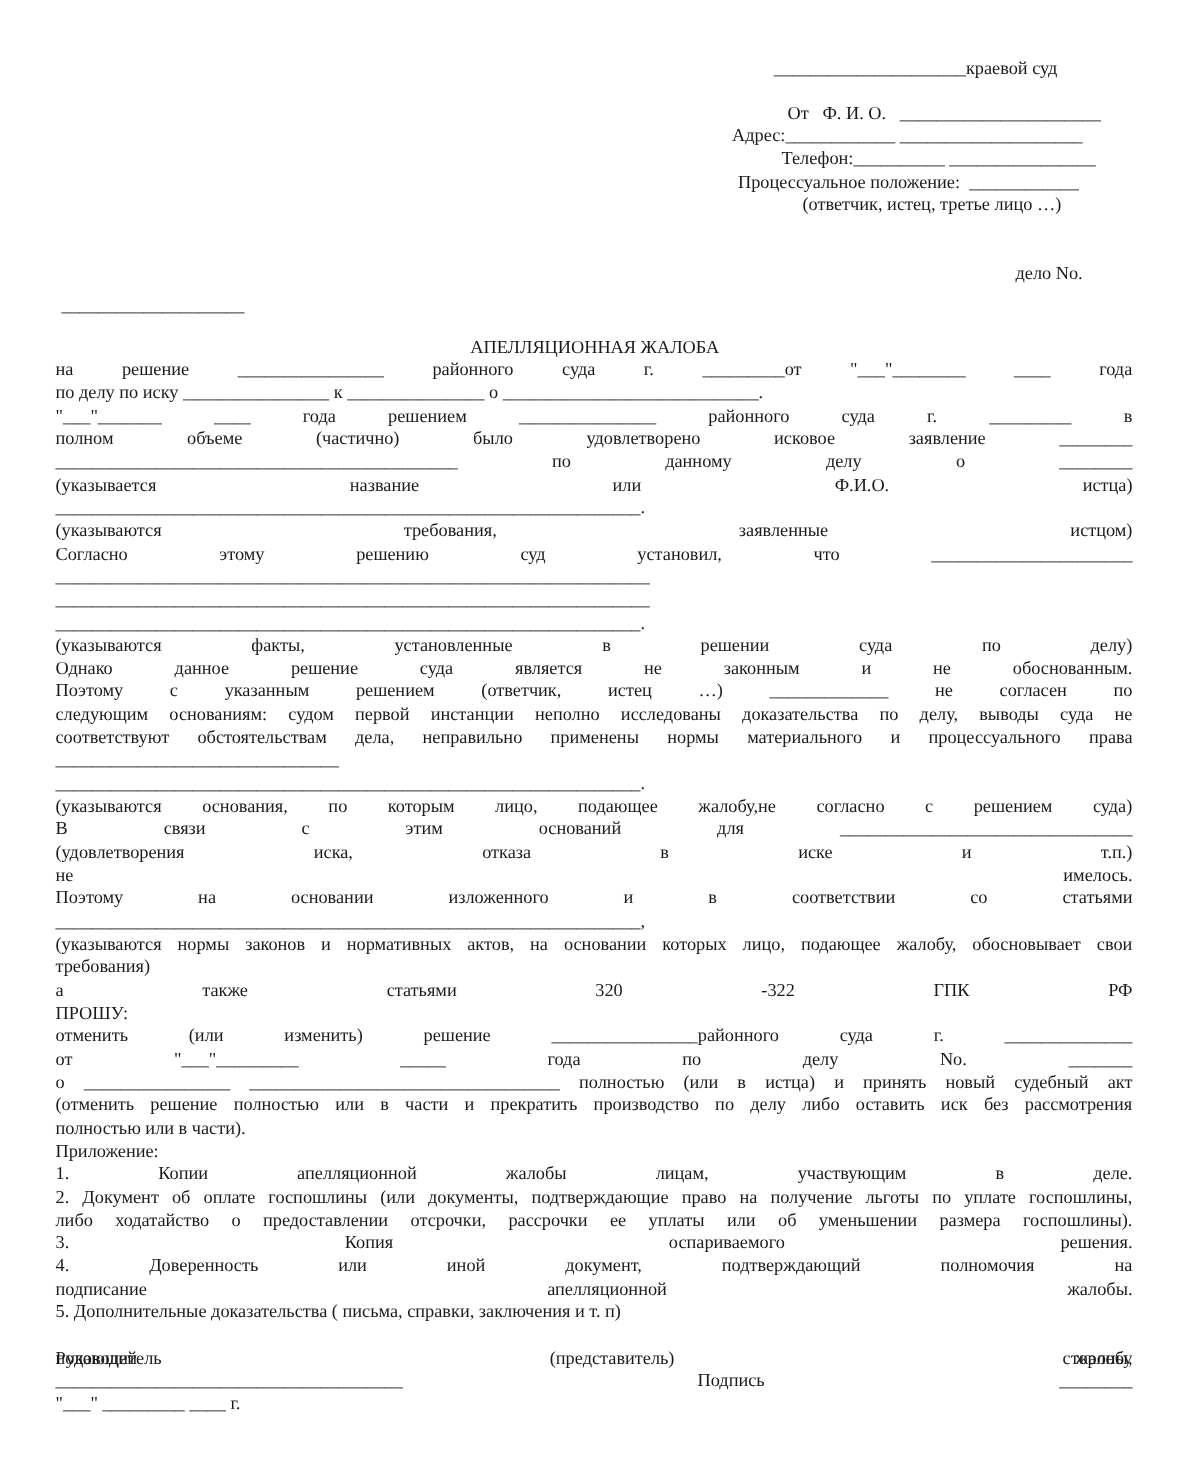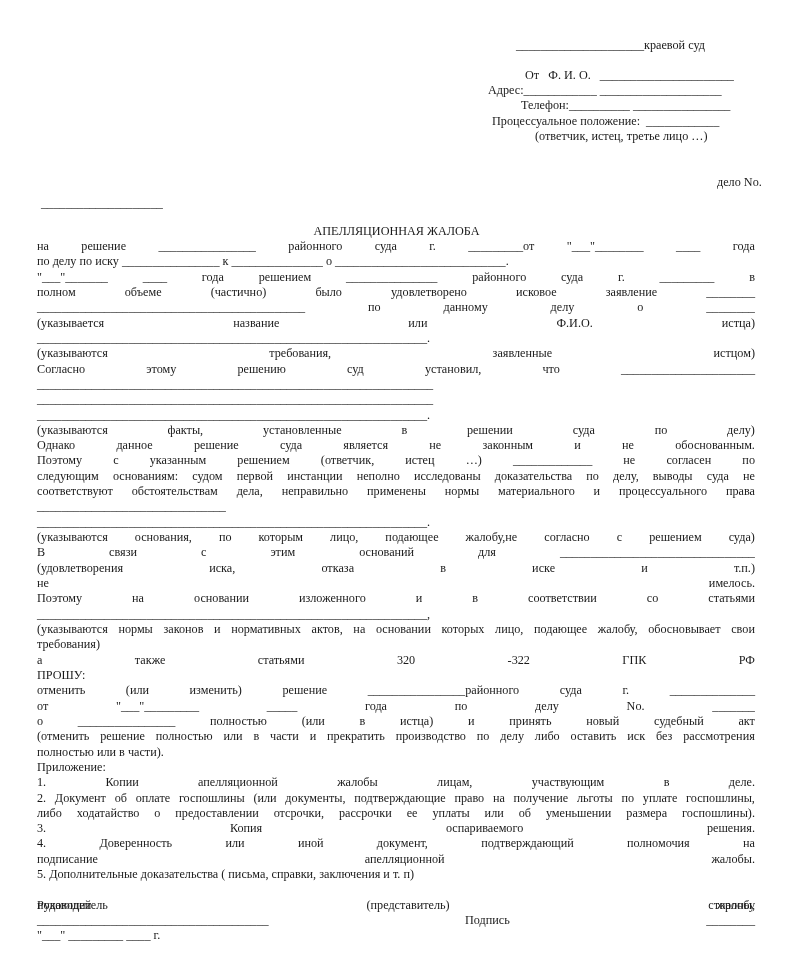--- a/index.html
+++ b/index.html
@@ -19,21 +19,21 @@
 </style>
 </head>
 <body>
 
 <div class="abs" style="left:516px;top:38px;">_____________________краевой суд</div>
 <div class="abs" style="left:525px;top:68px;">От   Ф. И. О.   ______________________</div>
 <div class="abs" style="left:488px;top:83px;">Адрес:____________ ____________________</div>
 <div class="abs" style="left:521px;top:98px;">Телефон:__________ ________________</div>
 <div class="abs" style="left:492px;top:114px;">Процессуальное положение:  ____________</div>
 <div class="abs" style="left:535px;top:129px;">(ответчик, истец, третье лицо …)</div>
-<div class="abs" style="left:677px;top:175px;margin-left:40px;">дело No.</div>
+<div class="abs" style="left:677px;top:175px;">дело No.</div>
 <div class="abs" style="left:41px;top:196px;">____________________</div>
 
 <div class="title">АПЕЛЛЯЦИОННАЯ ЖАЛОБА</div>
 
 <div id="body-lines">
     <div class="line" style="top: 239px;"><span>на</span><span>решение</span><span>________________</span><span>районного</span><span>суда</span><span>г.</span><span>_________от</span><span>"___"________</span><span>____</span><span>года</span></div>
     <div class="plain" style="top: 254.32px;">по делу по иску ________________ к _______________ о ____________________________.</div>
     <div class="line" style="top: 269.64px;"><span>"___"_______</span><span>____</span><span>года</span><span>решением</span><span>_______________</span><span>районного</span><span>суда</span><span>г.</span><span>_________</span><span>в</span></div>
     <div class="line" style="top: 284.96px;"><span>полном</span><span>объеме</span><span>(частично)</span><span>было</span><span>удовлетворено</span><span>исковое</span><span>заявление</span><span>________</span></div>
     <div class="line" style="top: 300.28px;"><span>____________________________________________</span><span>по</span><span>данному</span><span>делу</span><span>о</span><span>________</span></div>
@@ -56,21 +56,21 @@
     <div class="line" style="top: 560.72px;"><span>(удовлетворения</span><span>иска,</span><span>отказа</span><span>в</span><span>иске</span><span>и</span><span>т.п.)</span></div>
     <div class="line" style="top: 576.04px;"><span>не</span><span>имелось.</span></div>
     <div class="line" style="top: 591.36px;"><span>Поэтому</span><span>на</span><span>основании</span><span>изложенного</span><span>и</span><span>в</span><span>соответствии</span><span>со</span><span>статьями</span></div>
     <div class="plain" style="top: 606.68px; font-style: italic;">________________________________________________________________,</div>
     <div class="line" style="top: 622px;"><span>(указываются</span><span>нормы</span><span>законов</span><span>и</span><span>нормативных</span><span>актов,</span><span>на</span><span>основании</span><span>которых</span><span>лицо,</span><span>подающее</span><span>жалобу,</span><span>обосновывает</span><span>свои</span></div>
     <div class="plain" style="top: 637.32px;">требования)</div>
     <div class="line" style="top: 652.64px;"><span>а</span><span>также</span><span>статьями</span><span>320</span><span>-322</span><span>ГПК</span><span>РФ</span></div>
     <div class="plain" style="top: 667.96px;">ПРОШУ:</div>
     <div class="line" style="top: 683.28px;"><span>отменить</span><span>(или</span><span>изменить)</span><span>решение</span><span>________________районного</span><span>суда</span><span>г.</span><span>______________</span></div>
     <div class="line" style="top: 698.6px;"><span>от</span><span>"___"_________</span><span>_____</span><span>года</span><span>по</span><span>делу</span><span>No.</span><span>_______</span></div>
-    <div class="line" style="top: 713.92px;"><span>о</span><span>________________</span><span>полностью</span><span>(или</span><span>в</span><span>истца)</span><span>и</span><span>принять</span><span>новый</span><span>судебный</span><span>акт</span></div>
+    <div class="line" style="top: 713.92px;"><span>о</span><span>________________</span><span>__________________________________</span><span>полностью</span><span>(или</span><span>в</span><span>истца)</span><span>и</span><span>принять</span><span>новый</span><span>судебный</span><span>акт</span></div>
     <div class="line" style="top: 729.24px; text-align: right;"><span>(отменить</span><span>решение</span><span>полностью</span><span>или</span><span>в</span><span>части</span><span>и</span><span>прекратить</span><span>производство</span><span>по</span><span>делу</span><span>либо</span><span>оставить</span><span>иск</span><span>без</span><span>рассмотрения</span></div>
     <div class="plain" style="top: 744.56px;">полностью или в части).</div>
     <div class="plain" style="top: 759.88px;">Приложение:</div>
     <div class="line" style="top: 775.2px;"><span>1.</span><span>Копии</span><span>апелляционной</span><span>жалобы</span><span>лицам,</span><span>участвующим</span><span>в</span><span>деле.</span></div>
     <div class="line" style="top: 790.52px;"><span>2.</span><span>Документ</span><span>об</span><span>оплате</span><span>госпошлины</span><span>(или</span><span>документы,</span><span>подтверждающие</span><span>право</span><span>на</span><span>получение</span><span>льготы</span><span>по</span><span>уплате</span><span>госпошлины,</span></div>
     <div class="line" style="top: 805.84px;"><span>либо</span><span>ходатайство</span><span>о</span><span>предоставлении</span><span>отсрочки,</span><span>рассрочки</span><span>ее</span><span>уплаты</span><span>или</span><span>об</span><span>уменьшении</span><span>размера</span><span>госпошлины).</span></div>
     <div class="line" style="top: 821.16px;"><span>3.</span><span>Копия</span><span>оспариваемого</span><span>решения.</span></div>
     <div class="line" style="top: 836.48px;"><span>4.</span><span>Доверенность</span><span>или</span><span>иной</span><span>документ,</span><span>подтверждающий</span><span>полномочия</span><span>на</span></div>
     <div class="line" style="top: 851.8px;"><span>подписание</span><span>апелляционной</span><span>жалобы.</span></div>
     <div class="plain" style="top: 867.12px;">5. Дополнительные доказательства ( письма, справки, заключения и т. п)</div>

